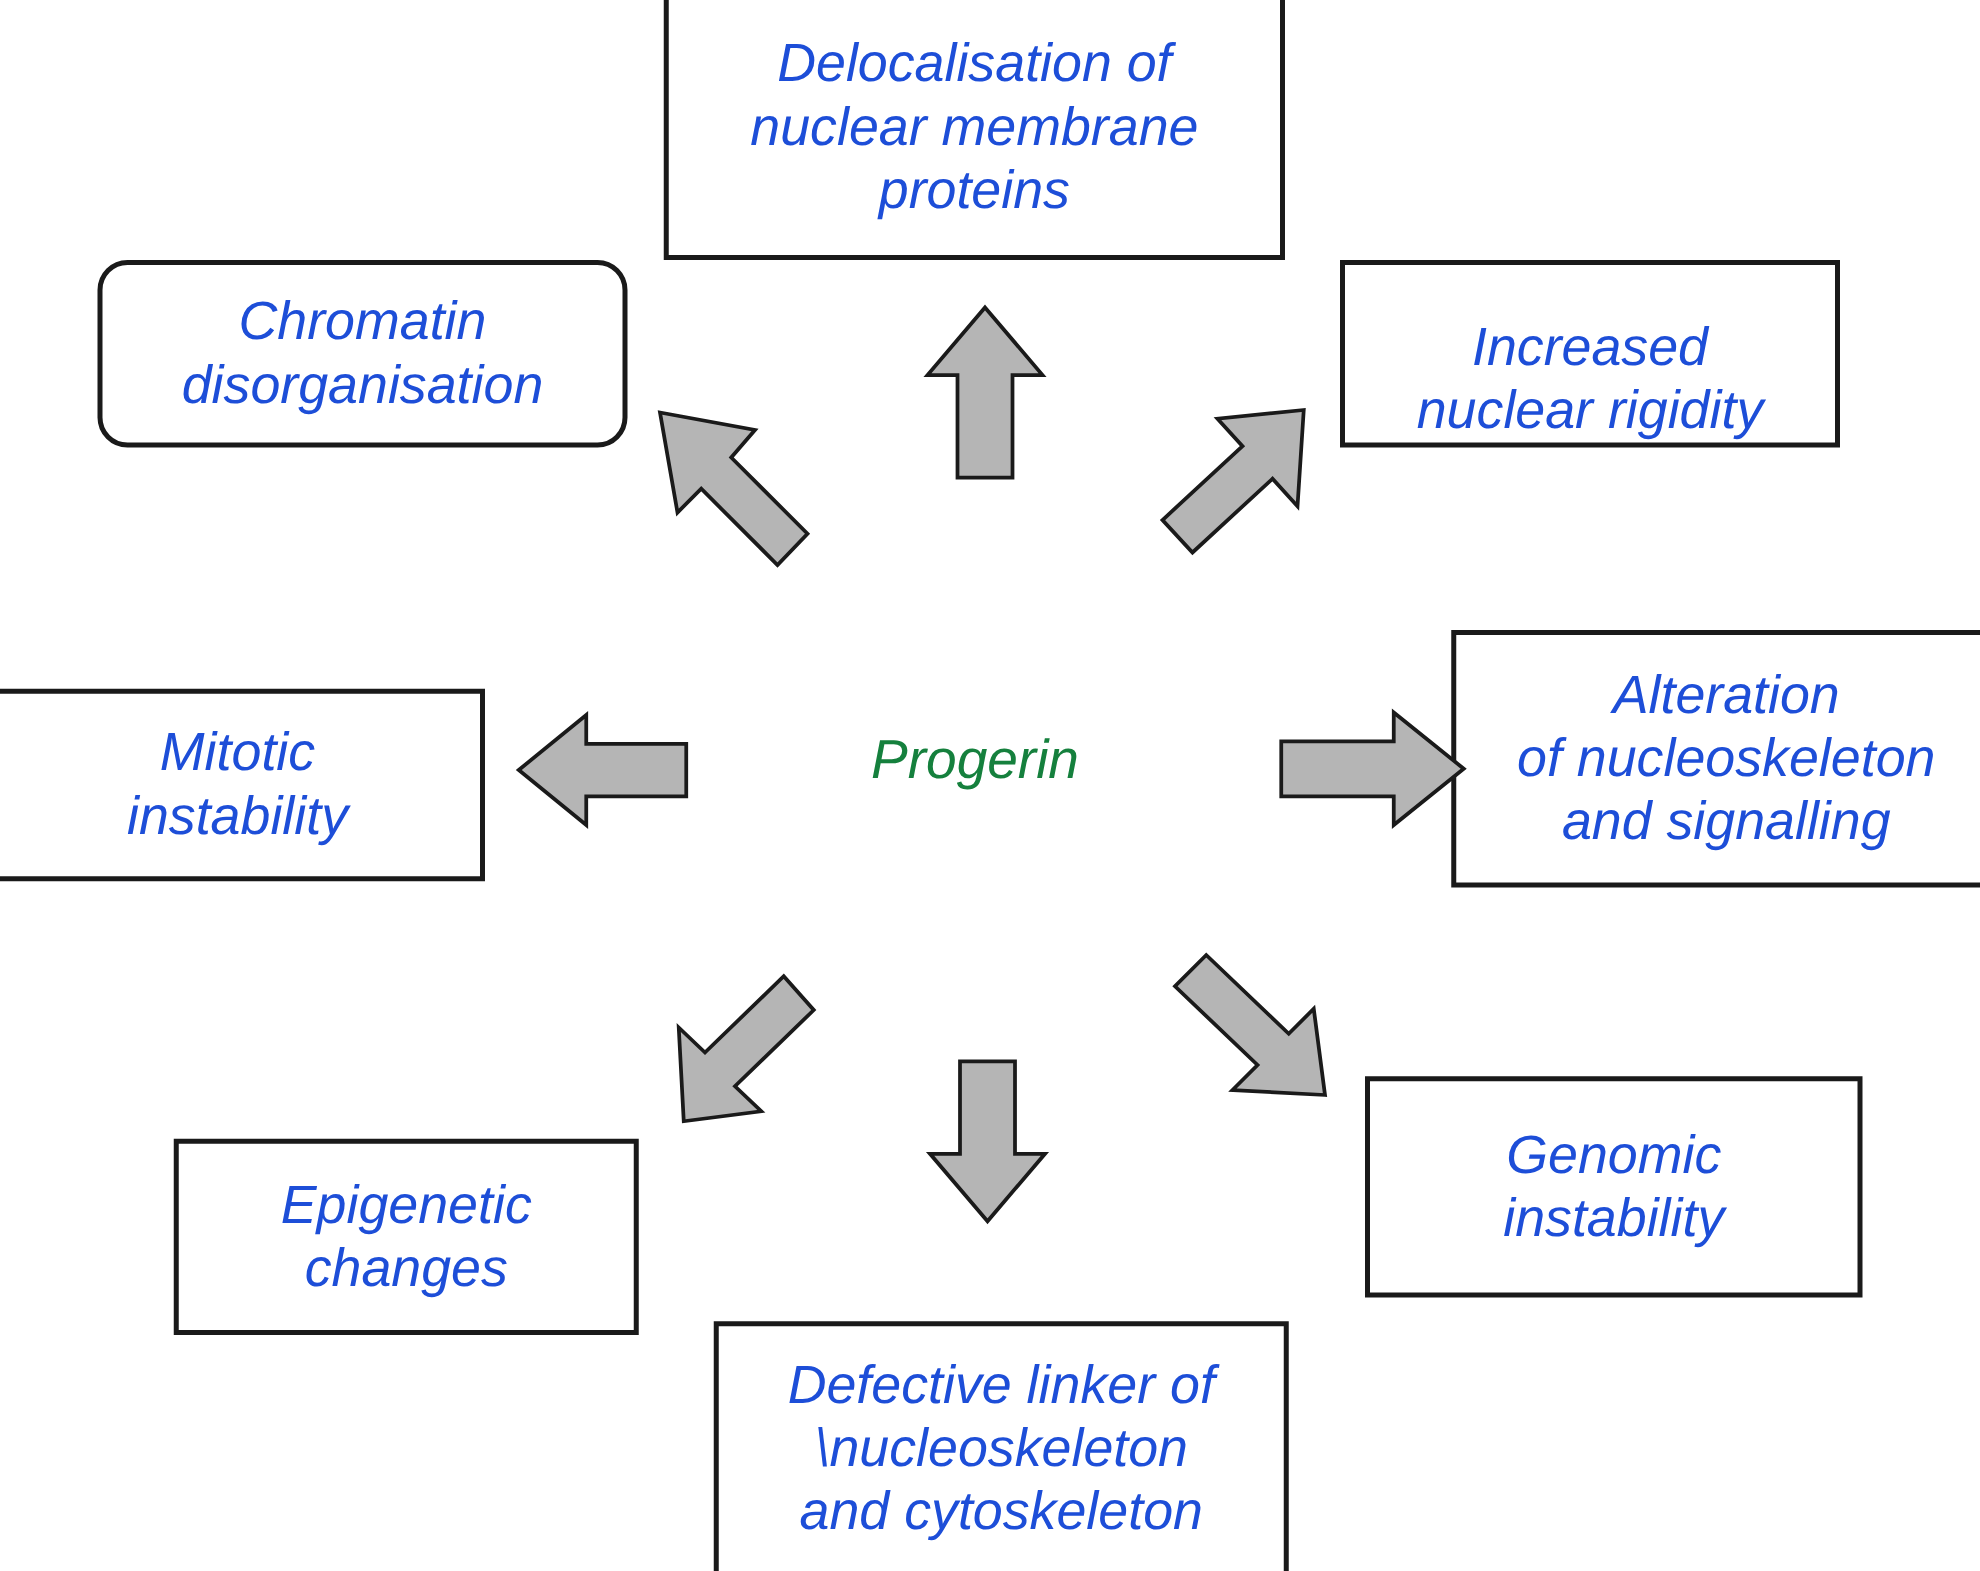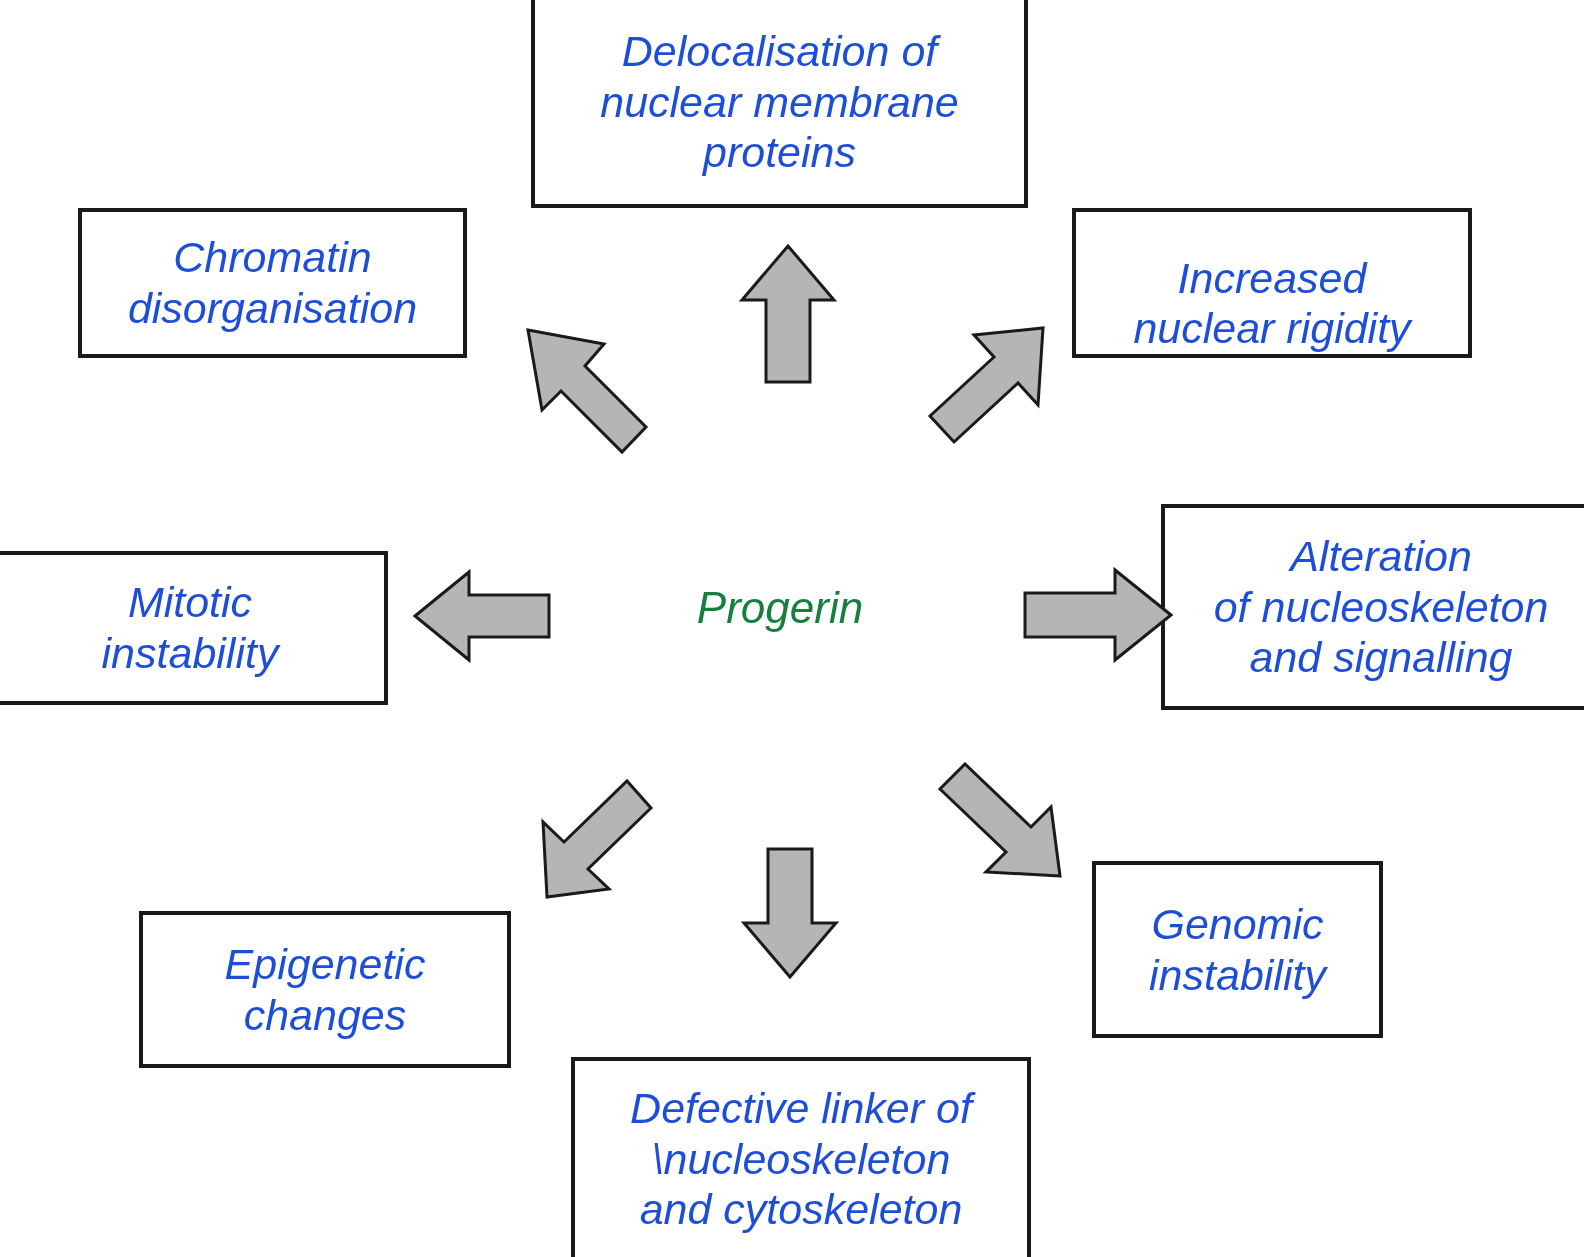--- a/index.html
+++ b/index.html
@@ -44,25 +44,25 @@
   .arrow {
     position: absolute;
   }
   .arrow svg {
     display: block;
     overflow: visible;
   }
 
   
   #box-delocalisation { left: 531px;  top: -4px;   width: 497px; height: 212px; }
-  #box-chromatin      { left: 78px;   top: 208px;  width: 389px; height: 150px; }
+  #box-chromatin      { left: 78px;   top: 208px;  width: 424px; height: 150px; border-radius: 24px; }
   #box-rigidity       { left: 1072px; top: 208px;  width: 400px; height: 150px; align-items: flex-end; }
   #box-alteration     { left: 1161px; top: 504px;  width: 440px; height: 206px; }
   #box-mitotic        { left: -8px;   top: 551px;  width: 396px; height: 154px; }
-  #box-genomic        { left: 1092px; top: 861px;  width: 291px; height: 177px; }
+  #box-genomic        { left: 1092px; top: 861px;  width: 398px; height: 177px; }
   #box-epigenetic     { left: 139px;  top: 911px;  width: 372px; height: 157px; }
   #box-lincs          { left: 571px;  top: 1057px; width: 460px; height: 204px; }
 
   #progerin-label     { left: 660px;  top: 583px;  width: 240px; }
 </style>
 </head>
 <body>
 
 <div id="canvas">
 

